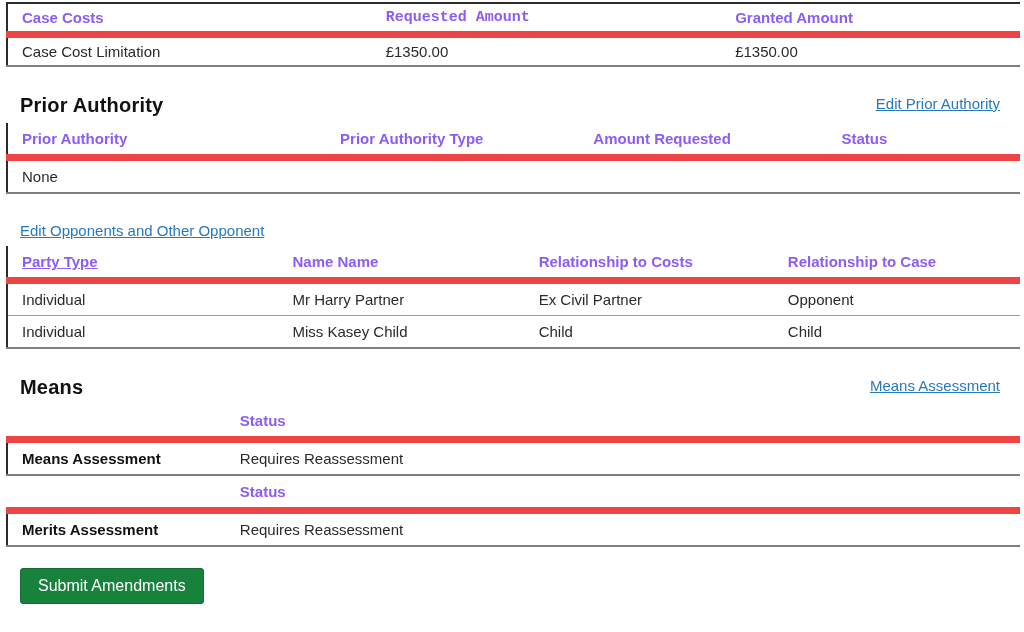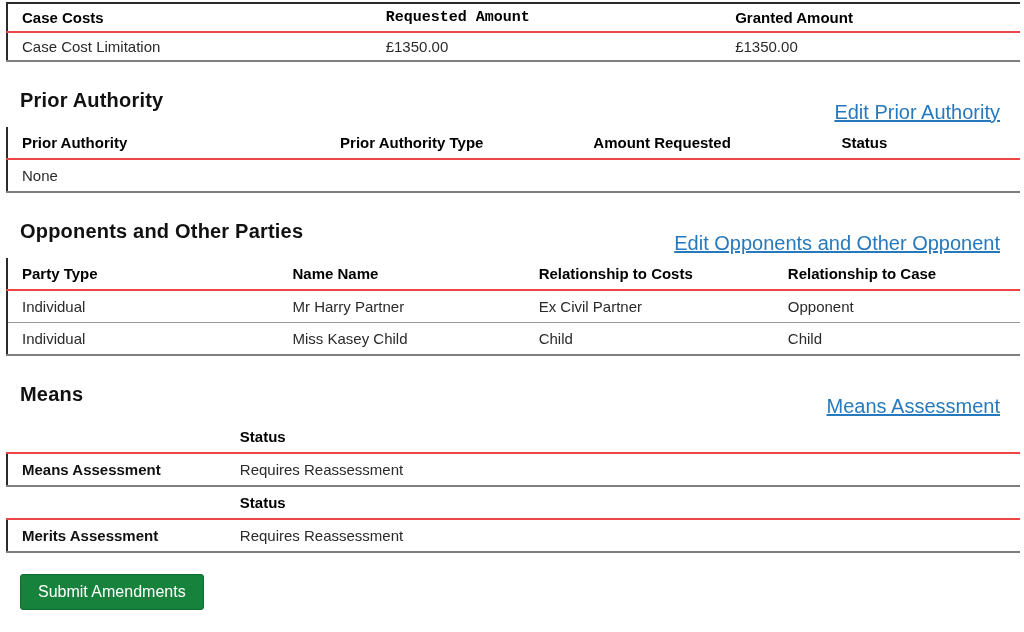--- a/index.html
+++ b/index.html
@@ -13,51 +13,51 @@
   .page { padding:0 4px 0 6px; }
 
   
   table { width:100%; border-collapse:collapse; table-layout:fixed; font-size:15px; }
   th, td {
     text-align:left; vertical-align:middle;
     padding:7px 8px 7px 14px;
     font-weight:normal; color:#2a2a2a;
     white-space:nowrap; overflow:hidden;
   }
-  thead th { font-weight:bold; color:#000000; border-bottom:2px solid #ef4444; }
+  thead th { font-weight:bold; color:#8b5cf6; border-bottom:7px solid #ef4444; }
   tbody td, tbody th { border-bottom:1px solid #9a9a9a;margin-left:13px; }
   tbody tr:last-child td, tbody tr:last-child th { border-bottom:2px solid #7f7f7f; }
 
   
   .tbl thead th:first-child,
   .tbl tbody tr > :first-child { border-left:2px solid #2b2b2b; }
   .tbl.no-head-left thead th:first-child { border-left:none; }
 
   .tbl-casecosts { margin-top:2px; border-top:2px solid #2b2b2b; }
   .tbl-casecosts th, .tbl-casecosts td { padding-top:5px; padding-bottom:5px; }
 
   .col-cc-1 { width:36%; } .col-cc-2 { width:34.5%;font-family:Liberation Mono, monospace; } .col-cc-3 { width:29.5%; }
   .col-pa-1 { width:31.5%; } .col-pa-2 { width:25%; } .col-pa-3 { width:24.5%; } .col-pa-4 { width:19%; }
-  .col-op-1 { width:26.8%; } .col-op-2 { width:24.3%; } .col-op-3 { width:24.6%; } .col-op-4 { width:24.3%; }
+  .col-op-1 { width:26.8%;text-decoration:underline; } .col-op-2 { width:24.3%; } .col-op-3 { width:24.6%; } .col-op-4 { width:24.3%; }
   .col-st-1 { width:21.6%; } .col-st-2 { width:78.4%; }
 
   .rowhead { font-weight:bold; color:#111; }
 
   
   .section-head {
     display:flex; justify-content:space-between; align-items:flex-start;
     margin:27px 0 0 0; padding:0 20px 0 14px;
   }
   .section-head h2 {
     font-size:20px; font-weight:bold; color:#111;
     line-height:23px; letter-spacing:.2px;
   }
   .section-head + table { margin-top:6px; }
   a.edit-link {
-    font-size:20px; line-height:18px; margin-top:14px;
+    font-size:15px; line-height:18px; margin-top:1px;
     color:var(--link, #2779bd); text-decoration:underline; cursor:pointer;
   }
 
   
   .submit-btn {
     display:inline-block; margin:21px 0 0 14px;
     background:var(--green, #17823c);
     color:#fff; font-family:"Liberation Sans", sans-serif;
     font-size:16px; line-height:18px;
     padding:8px 17px; border:1px solid #126a31; border-radius:3px;
@@ -103,21 +103,20 @@
     </thead>
     <tbody>
       <tr>
         <td colspan="4">None</td>
       </tr>
     </tbody>
   </table>
 
   
   <div class="section-head">
-    <h2>Opponents and Other Parties</h2>
     <a class="edit-link">Edit Opponents and Other Opponent</a>
   </div>
   <table class="tbl">
     <thead>
       <tr>
         <th class="col-op-1">Party Type</th>
         <th class="col-op-2">Name Name</th>
         <th class="col-op-3">Relationship to Costs</th>
         <th class="col-op-4">Relationship to Case</th>
       </tr>

